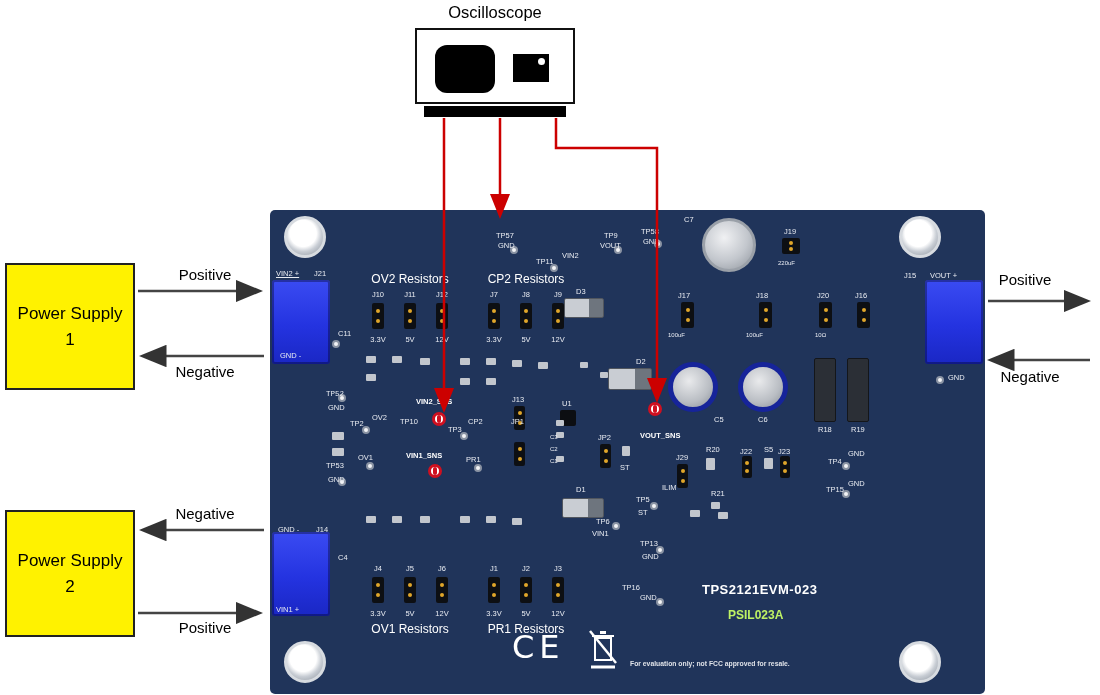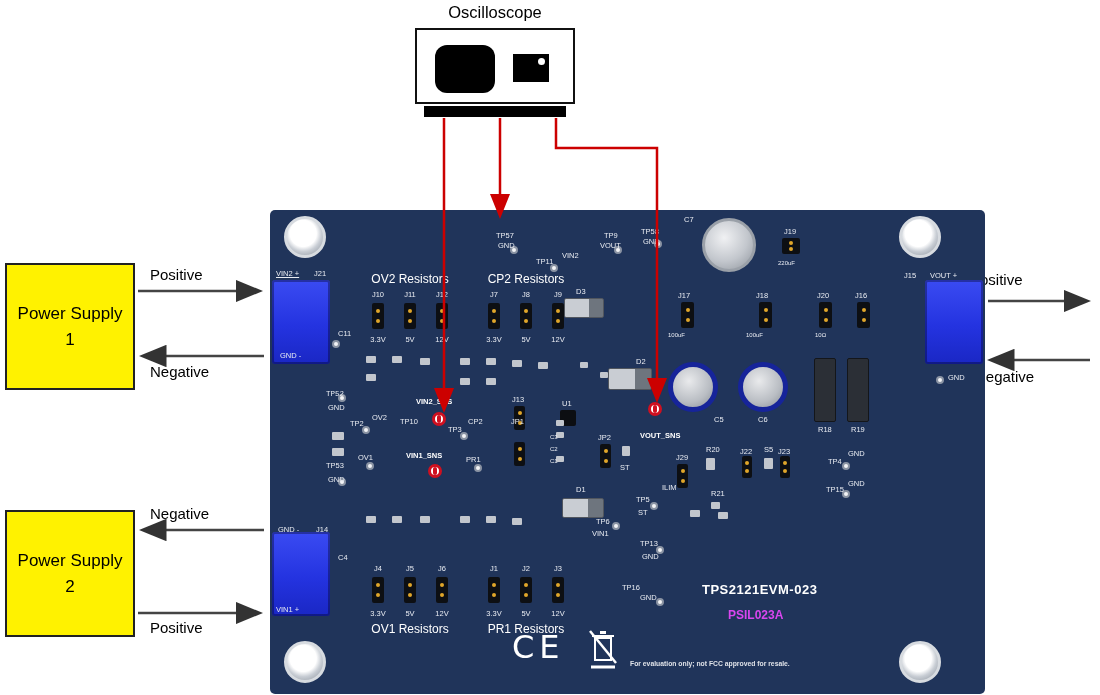--- a/index.html
+++ b/index.html
@@ -22,21 +22,21 @@
                     background:#fff; border-radius:50%; }
   .scope-bar { position:absolute; left:424px; top:106px; width:142px; height:11px; background:#000; }
 
   
   .psu { position:absolute; width:130px; height:127px; background:#fff200; border:2px solid #222;
          display:flex; align-items:center; justify-content:center; text-align:center;
          font-size:17px; line-height:1.5; padding:6px; }
   #psu1 { left:5px; top:263px;justify-content:flex-end; }
   #psu2 { left:5px; top:510px; }
 
-  .flow-label { position:absolute; width:110px; font-size:15px; color:#000; }
+  .flow-label { position:absolute; width:110px; text-align:center; font-size:15px; color:#000; }
 
   
   .board { position:absolute; left:270px; top:210px; width:715px; height:484px;
            background:#20345a; border-radius:5px; }
   .blab { position:absolute; color:#e9ecf2; font-size:7.5px; line-height:1.1; white-space:nowrap; }
   .sns  { font-size:7.5px; font-weight:bold; color:#ffffff; }
 
   .decor { position:absolute; }
   .hole { border-radius:50%; background:radial-gradient(circle at 45% 40%, #ffffff 45%, #c8cdd4 62%, #828a94 100%);
           border:3px solid #d7dbe0; }
@@ -77,21 +77,21 @@
   
   .brand { position:absolute; left:412px; top:322px; display:flex; align-items:center; gap:7px; color:#fff; }
   .ti-bug { position:relative; width:24px; height:28px; background:#fff;
             border-radius:30% 30% 45% 45% / 25% 25% 55% 55%; }
   .ti-bug::after { content:""; position:absolute; left:10px; top:5px; width:4px; height:16px; background:#20345a; }
   .brand-text { line-height:1.15; }
   .brand-l1 { font-size:13px; font-weight:bold; letter-spacing:0.5px; }
   .brand-l2 { font-size:11px; font-weight:bold; letter-spacing:0.5px; }
   .partnum { position:absolute; left:432px; top:372px; color:#fff; font-weight:bold;
              font-size:13px; letter-spacing:0.5px; }
-  .boardid { position:absolute; left:458px; top:398px; color:#d946ef; font-weight:bold; font-size:12px; }
+  .boardid { position:absolute; left:458px; top:398px; color:#bef264; font-weight:bold; font-size:12px; }
   .ce { position:absolute; left:242px; top:418px; color:#fff; font-size:32px; font-weight:400;
         letter-spacing:5px; font-family:"DejaVu Sans", sans-serif; }
   .disclaimer { position:absolute; left:360px; top:450px; width:270px; color:#dfe2e8;
                 font-size:6.8px; font-weight:bold; }
 
   
   .overlay { position:absolute; left:0; top:0; width:1100px; height:695px;
              pointer-events:none; z-index:10; }
 </style>
 </head>

